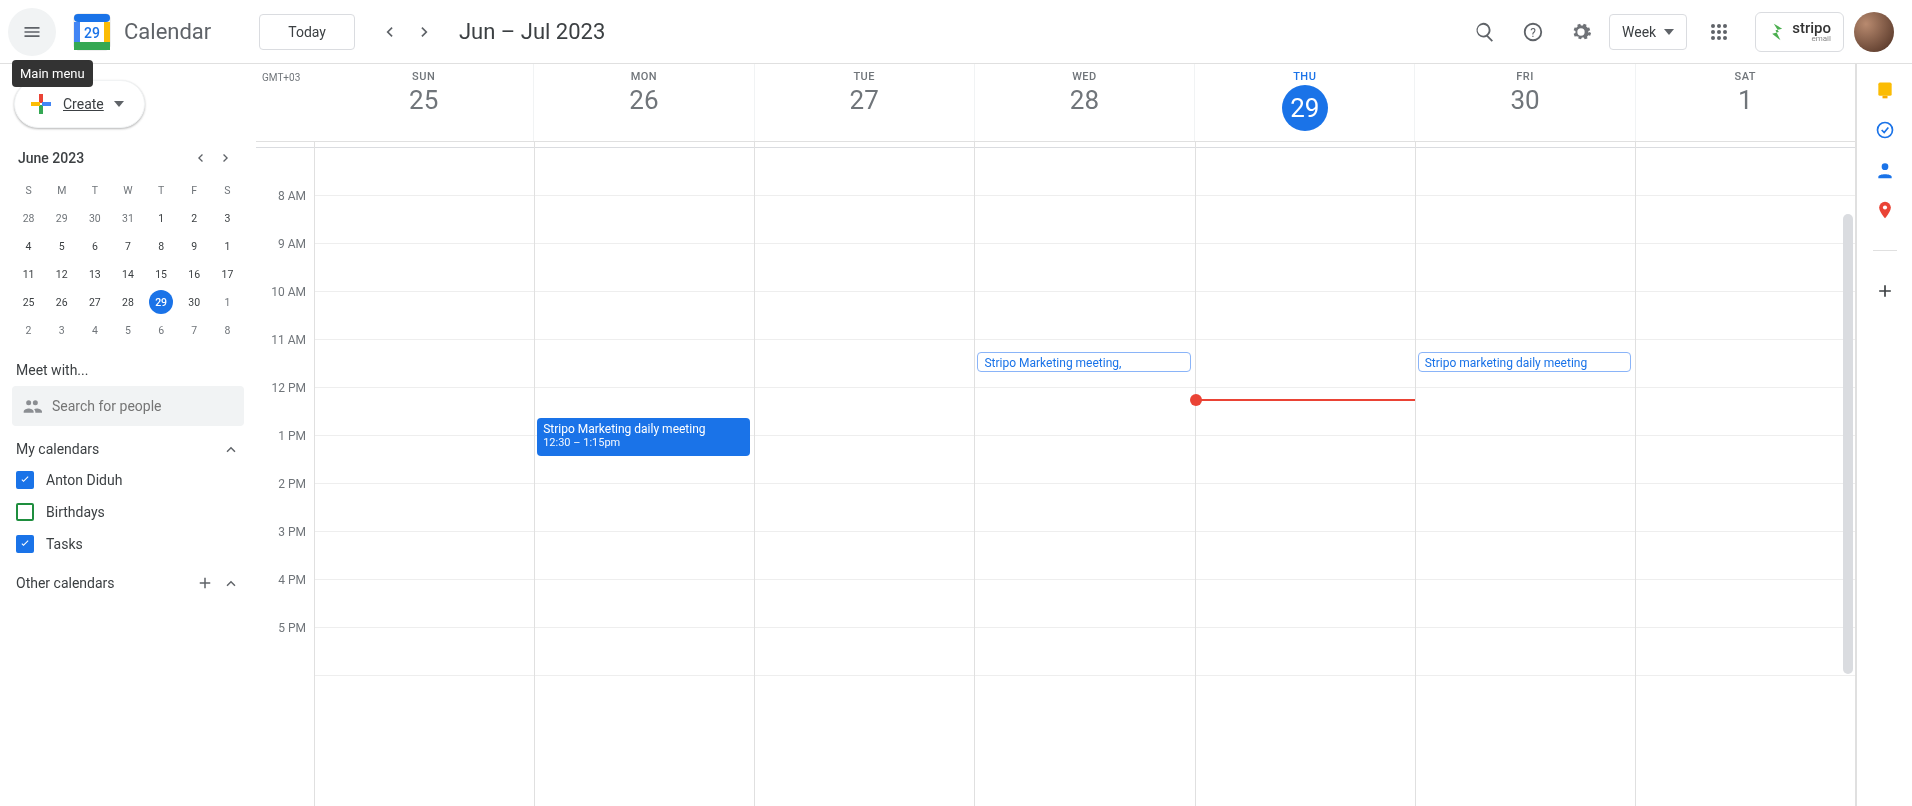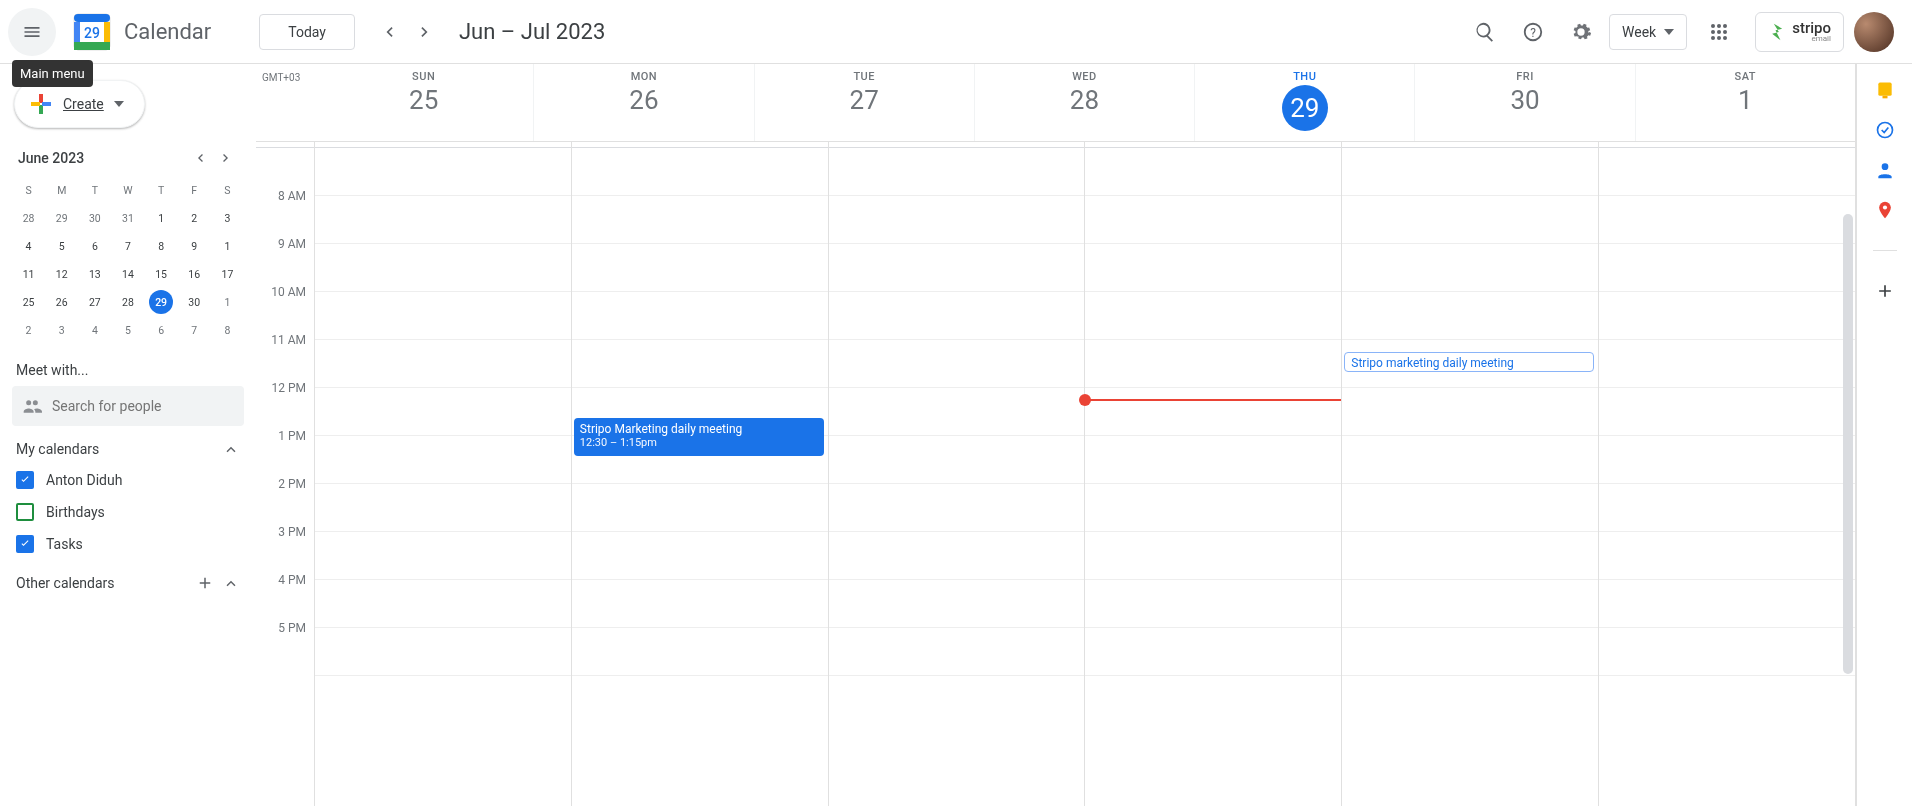--- a/index.html
+++ b/index.html
@@ -493,20 +493,35 @@
             <div class="hour-line"></div>
             <div class="hour-line"></div>
             <div class="hour-line"></div>
             <div class="hour-line"></div>
             <div class="hour-line"></div>
             <div class="hour-line"></div>
             <div class="hour-line"></div>
             <div class="hour-line"></div>
             <div class="hour-line"></div>
             <div class="hour-line"></div>
+            <div class="event outline" style="top: 210px;"><span>Stripo Marketing meeting,</span></div>
+          </div>
+          <div class="day-col">
+            <div class="allday-strip"></div>
+            <div class="hour-line"></div>
+            <div class="hour-line"></div>
+            <div class="hour-line"></div>
+            <div class="hour-line"></div>
+            <div class="hour-line"></div>
+            <div class="hour-line"></div>
+            <div class="hour-line"></div>
+            <div class="hour-line"></div>
+            <div class="hour-line"></div>
+            <div class="hour-line"></div>
+            <div class="hour-line"></div>
             <div class="now-marker" style="top: 257px;">
               <div class="now-dot"></div>
             </div>
           </div>
           <div class="day-col">
             <div class="allday-strip"></div>
             <div class="hour-line"></div>
             <div class="hour-line"></div>
             <div class="hour-line"></div>
             <div class="hour-line"></div>

